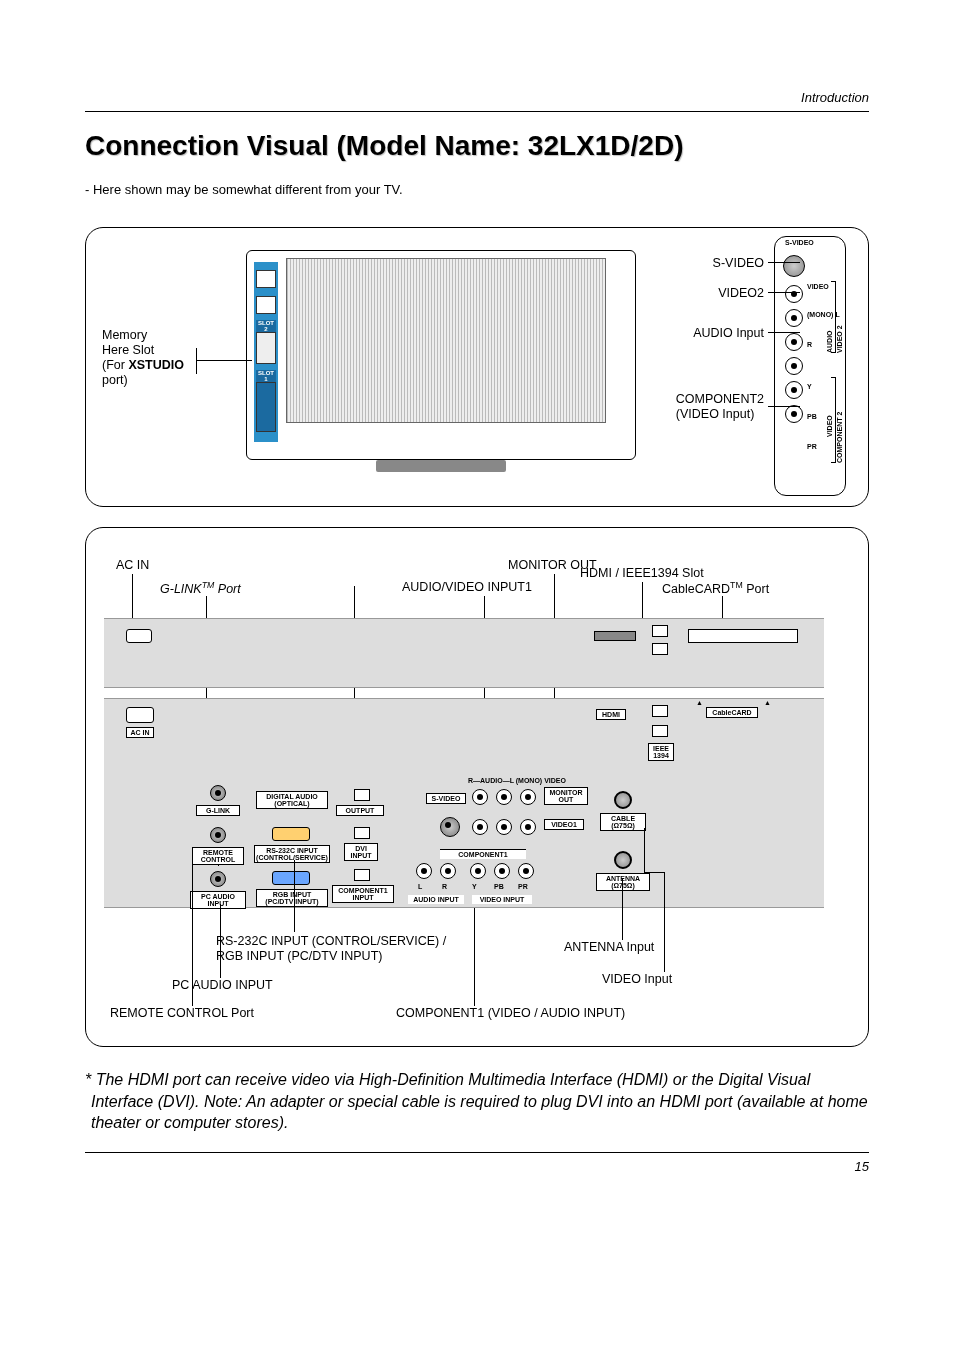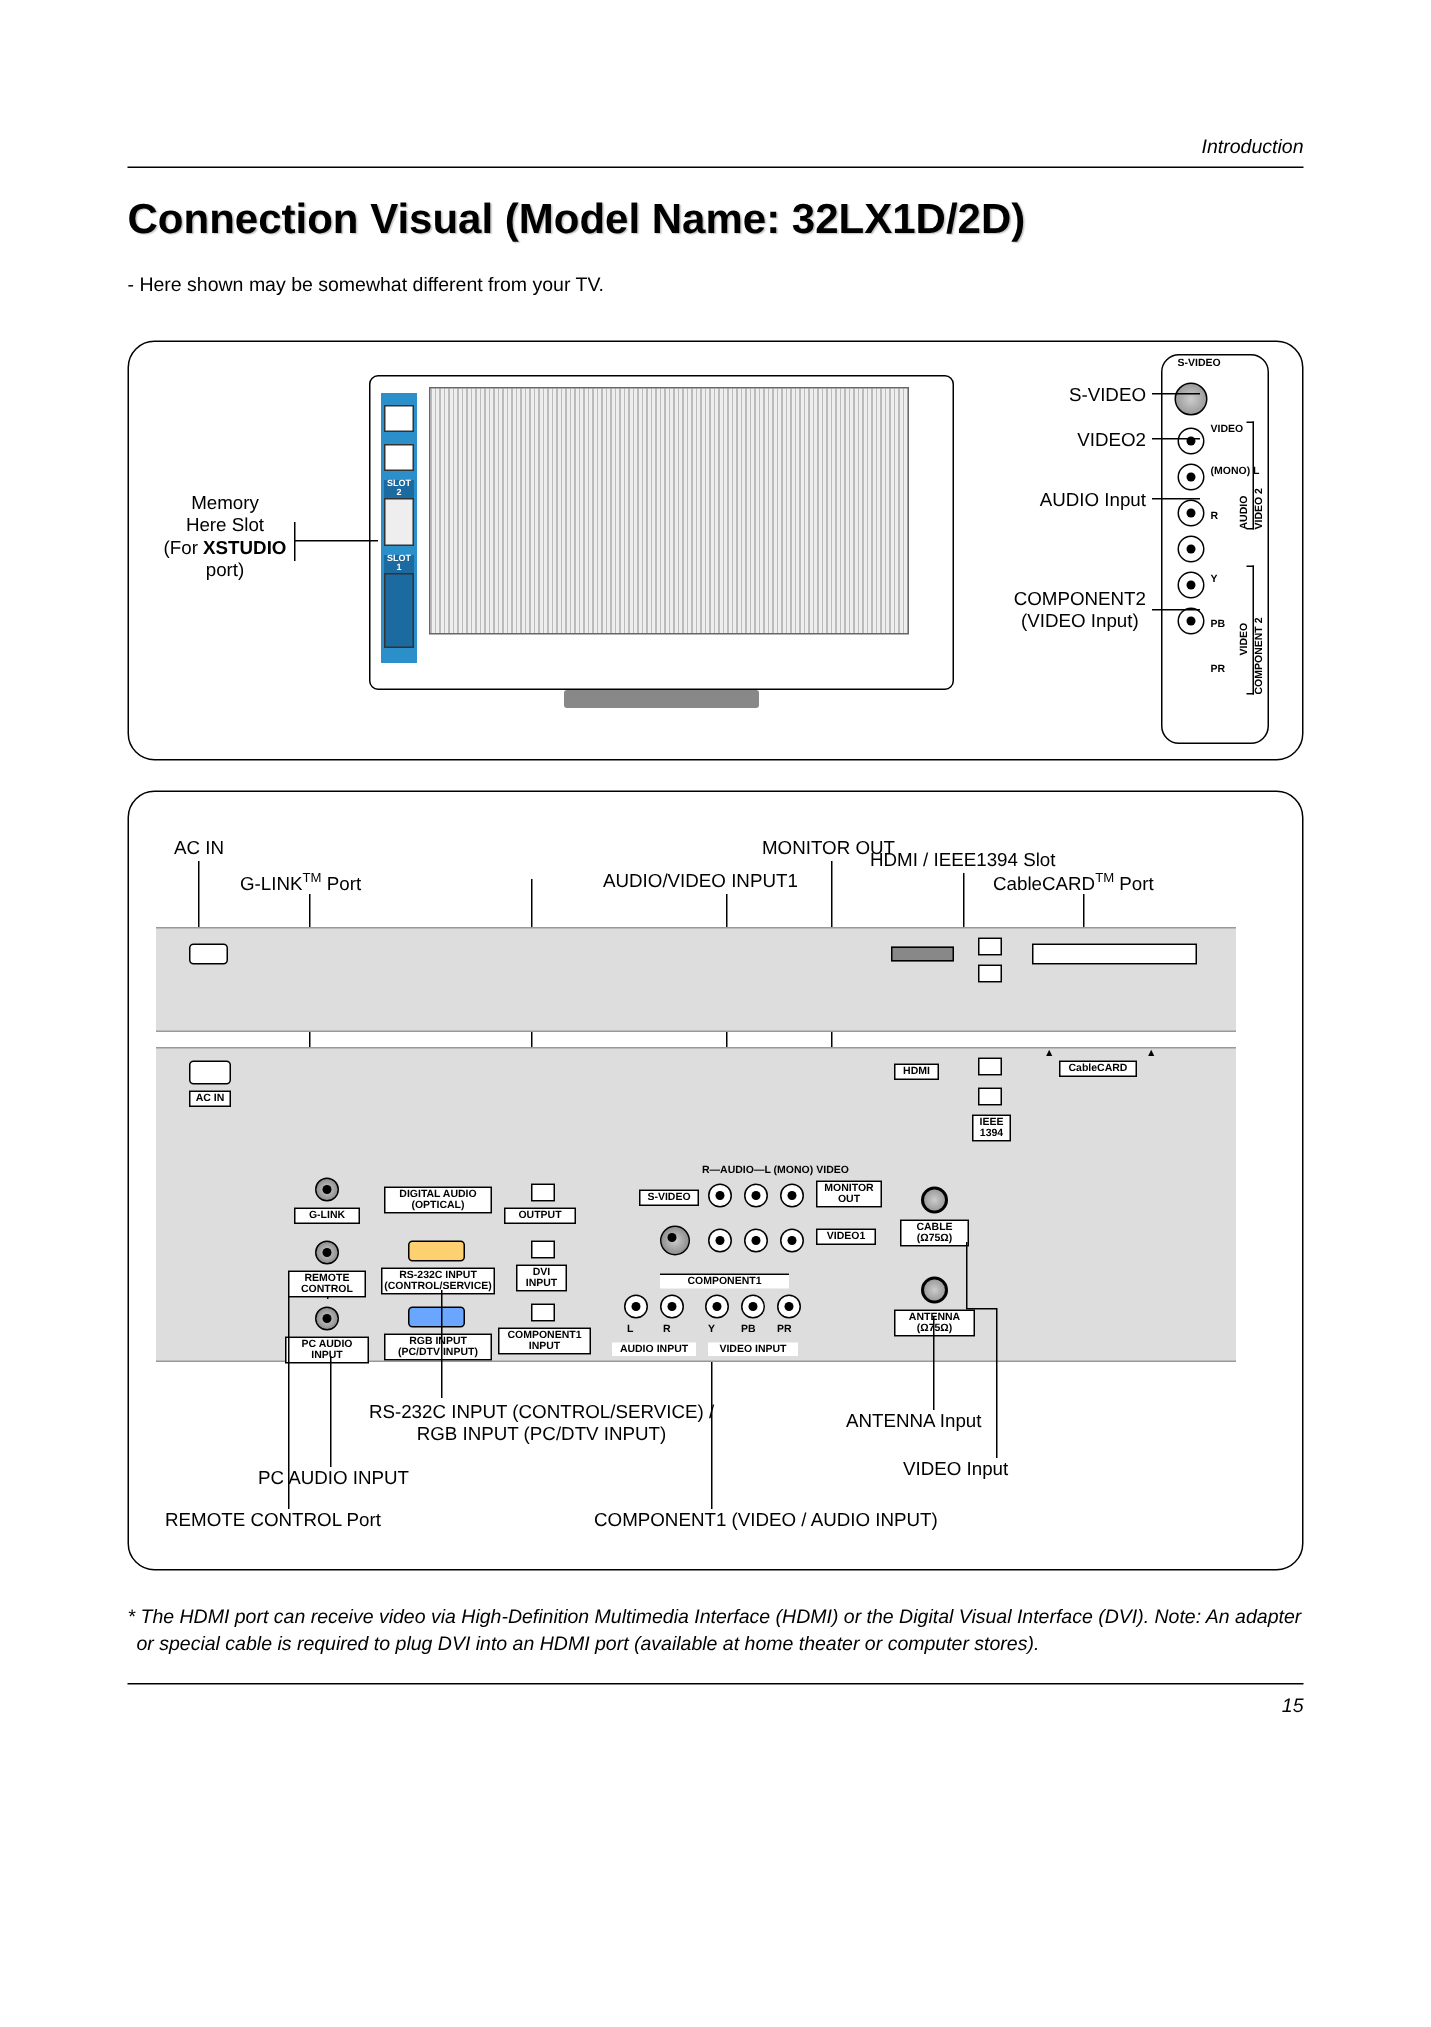--- a/index.html
+++ b/index.html
@@ -29,25 +29,25 @@
   .subnote { font-size: 13px; margin-bottom: 30px; }
   .diagram-box {
     border: 1.5px solid #000;
     border-radius: 18px;
     padding: 16px 14px 20px 14px;
     margin-bottom: 20px;
     position: relative;
   }
   .diag1 { height: 280px; }
   .diag2 { height: 520px; }
-  .footnote { font-style: italic; font-size: 13px; margin-top: 22px; line-height: 1.35; padding-left: 6px; text-indent: -6px;}
+  .footnote { font-style: italic; font-size: 16px; margin-top: 22px; line-height: 1.35; padding-left: 6px; text-indent: -6px;}
   .page-num { text-align: right; font-style: italic; font-size: 13px; }
   
   .lbl { position: absolute; font-size: 12.5px; line-height: 1.2; white-space: nowrap; }
-  .center { text-align: center; }
+  .center { }
   
   .hline { position: absolute; height: 1px; background:#000; }
   .vline { position: absolute; width: 1px; background:#000; }
   sup { font-size: 0.7em; vertical-align: super; }
   
   .tv-body {
     position:absolute; left:160px; top:22px; width:390px; height:210px;
     border:1.5px solid #000; border-radius:6px;
   }
   .tv-screen {
@@ -178,21 +178,21 @@
   <div class="hline" style="right:68px; top:178px; width:32px;"></div>
 </div>
 
 <div class="diagram-box diag2">
 
   <div class="lbl" style="left:30px; top:30px;">AC IN</div>
   <div class="vline" style="left:46px; top:46px; height:50px;"></div>
 
   <div class="vline" style="left:268px; top:58px; height:200px;"></div>
 
-  <div class="lbl" style="left:74px; top:52px;">
+  <div class="lbl" style="left:74px; top:52px;font-style:italic;">
     <span>G-LINK</span><sup>TM</sup><span> Port</span>
   </div>
   <div class="vline" style="left:120px; top:68px; height:194px;"></div>
 
   <div class="lbl" style="left:422px; top:30px;">MONITOR OUT</div>
   <div class="vline" style="left:468px; top:46px; height:226px;"></div>
 
   <div class="lbl" style="left:316px; top:52px;">AUDIO/VIDEO INPUT1</div>
   <div class="vline" style="left:398px; top:68px; height:232px;"></div>
 

